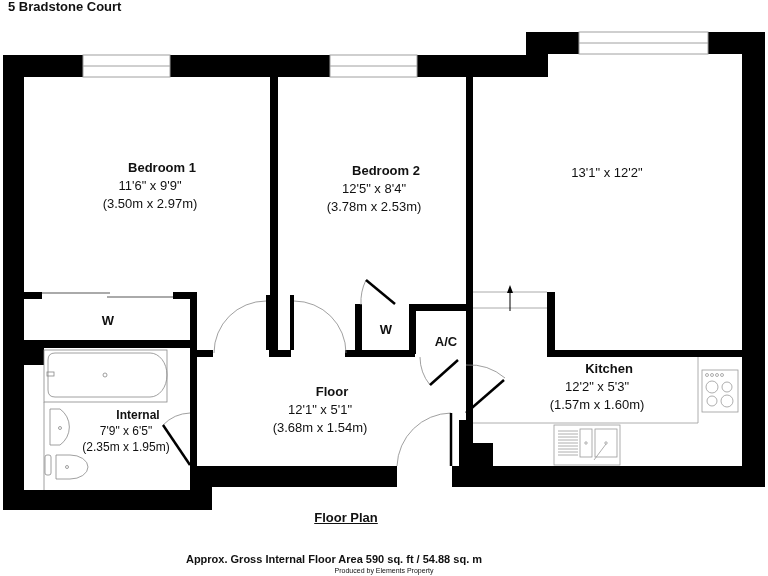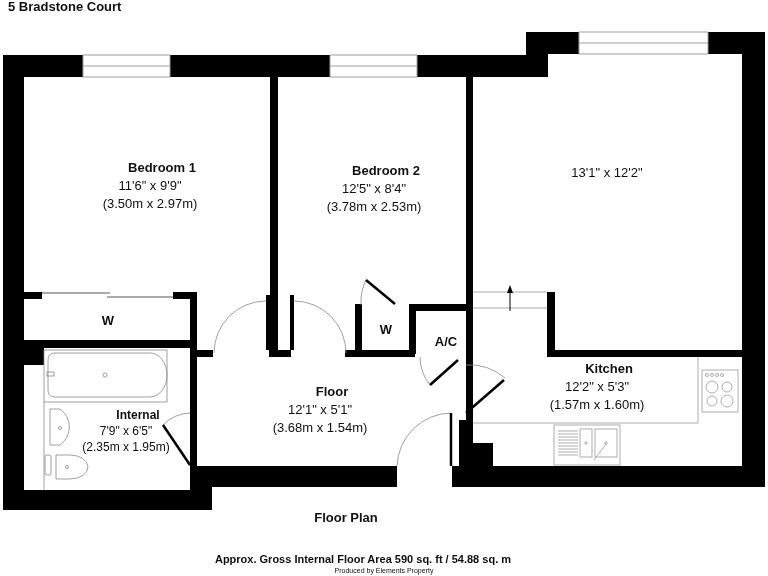--- a/index.html
+++ b/index.html
@@ -4,22 +4,22 @@
   <style>
     html, body { margin: 0; padding: 0; background: #ffffff; }
     body { width: 768px; height: 576px; position: relative; overflow: hidden; font-family: "Liberation Sans", sans-serif; color: #111; }
     .title { position: absolute; top: 0; left: 8px; width: 642px; text-align: left; font-weight: bold; font-size: 13px; line-height: 14px; }
     svg.plan { position: absolute; left: 0; top: 0; }
     .room-label { position: absolute; text-align: center; font-size: 13px; line-height: 18px; white-space: nowrap; transform: translateX(-50%); }
     .room-label .name { font-weight: bold; display: block; margin-left: 24px; }
     .room-label .dim { display: block; }
     .room-label.small { font-size: 12px; line-height: 16px; }
     .tag { position: absolute; font-weight: bold; font-size: 13px; transform: translateX(-50%); }
-    .floor-plan-label { position: absolute; top: 510px; left: 0; width: 692px; text-align: center; font-weight: bold; font-size: 13px; }
-    .area { position: absolute; top: 553px; left: 0; width: 668px; text-align: center; font-weight: bold; font-size: 11px; padding-left: 29px; }
+    .floor-plan-label { position: absolute; top: 510px; left: 0; width: 692px; text-align: center; font-weight: bold; font-size: 13px; text-decoration: underline; }
+    .area { position: absolute; top: 553px; left: 0; width: 668px; text-align: center; font-weight: bold; font-size: 11px; }
     .produced { position: absolute; top: 567px; left: 0; width: 768px; text-align: center; font-size: 7px; }
   </style>
 </head>
 <body>
 
 <div class="title">5 Bradstone Court</div>
 
 <svg class="plan" width="768" height="576" viewBox="0 0 768 576">
 
   <g fill="#000">

